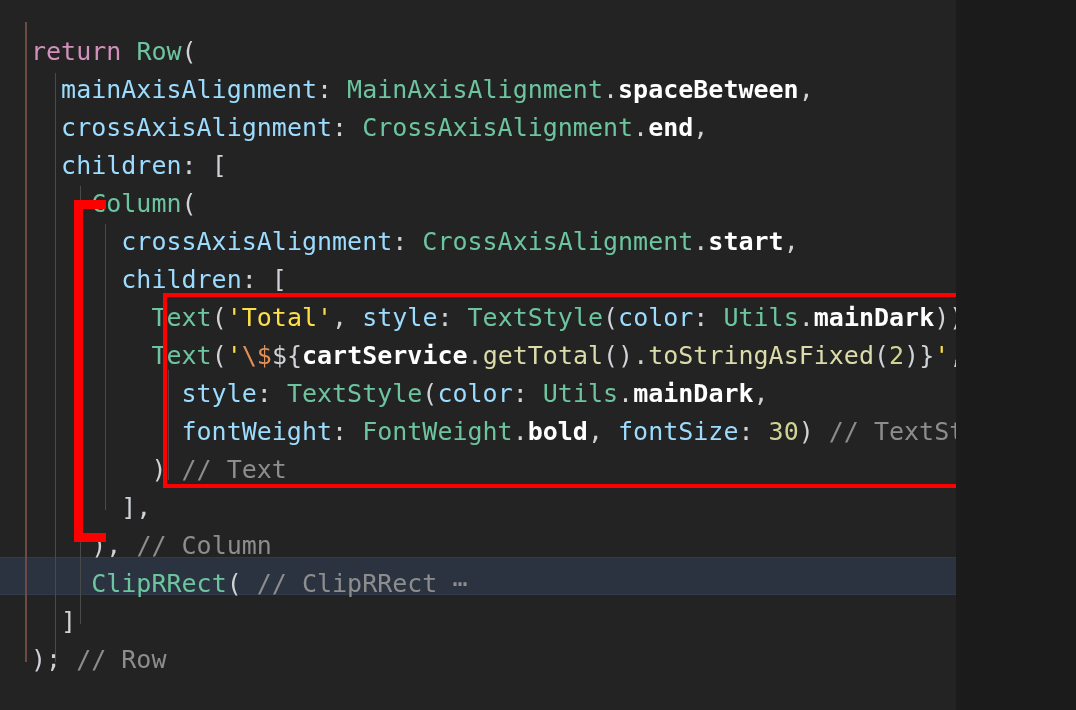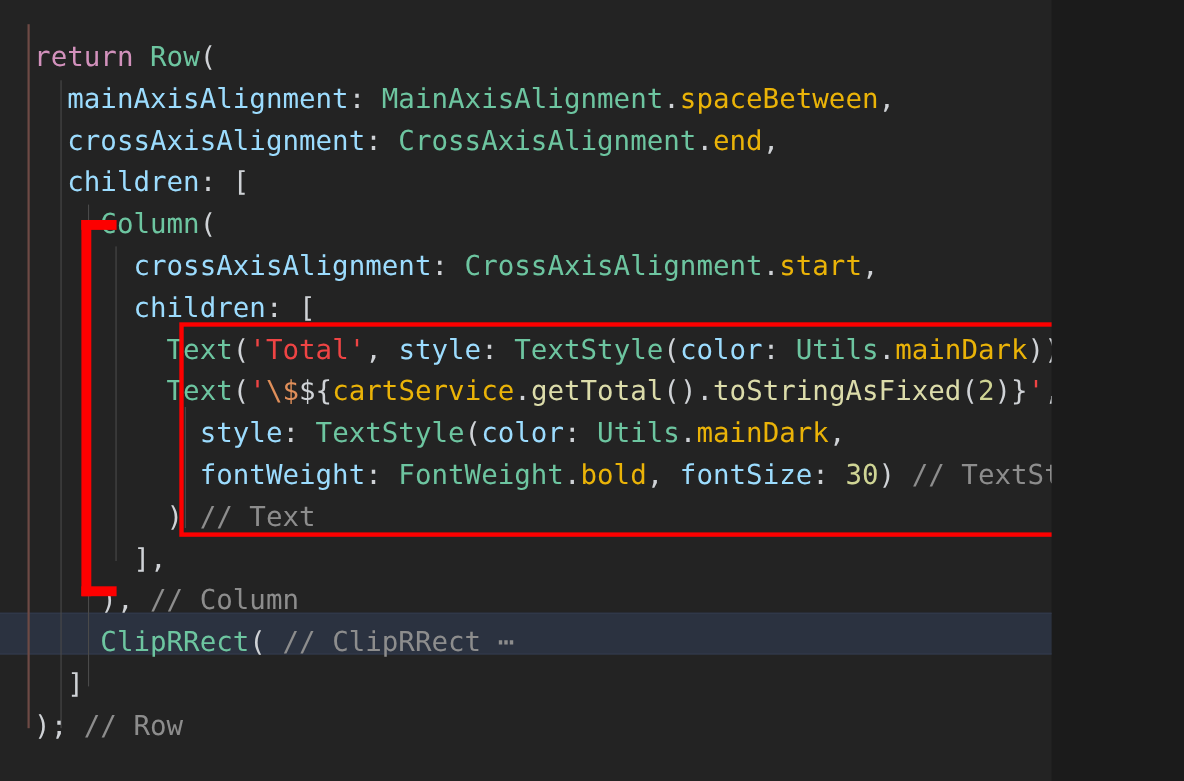--- a/index.html
+++ b/index.html
@@ -60,22 +60,22 @@
     width: 1076px;
     height: 38px;
     white-space: pre;
   }
   .ln > .pad { color: transparent; }
 
   
   .t-kw      { color: #d291bc; }
   .t-cls     { color: #6dc5a0; }
   .t-param   { color: #9cdcfe; }
-  .t-prop    { color: #eab308; }
-  .t-str     { color: #ef4444; }
+  .t-prop    { color: #ffffff; font-weight: bold; }
+  .t-str     { color: #fde047; }
   .t-esc     { color: #e08f5a; }
   .t-meth    { color: #dcdcaa; text-align: right; }
   .t-num     { color: #cfd494; }
   .t-plain   { color: #cfd2d6; }
   .t-comment { color: #8d8d8d; }
   .t-punct   { color: #cfd2d6; }
 
   
   .red-box {
     position: absolute;

